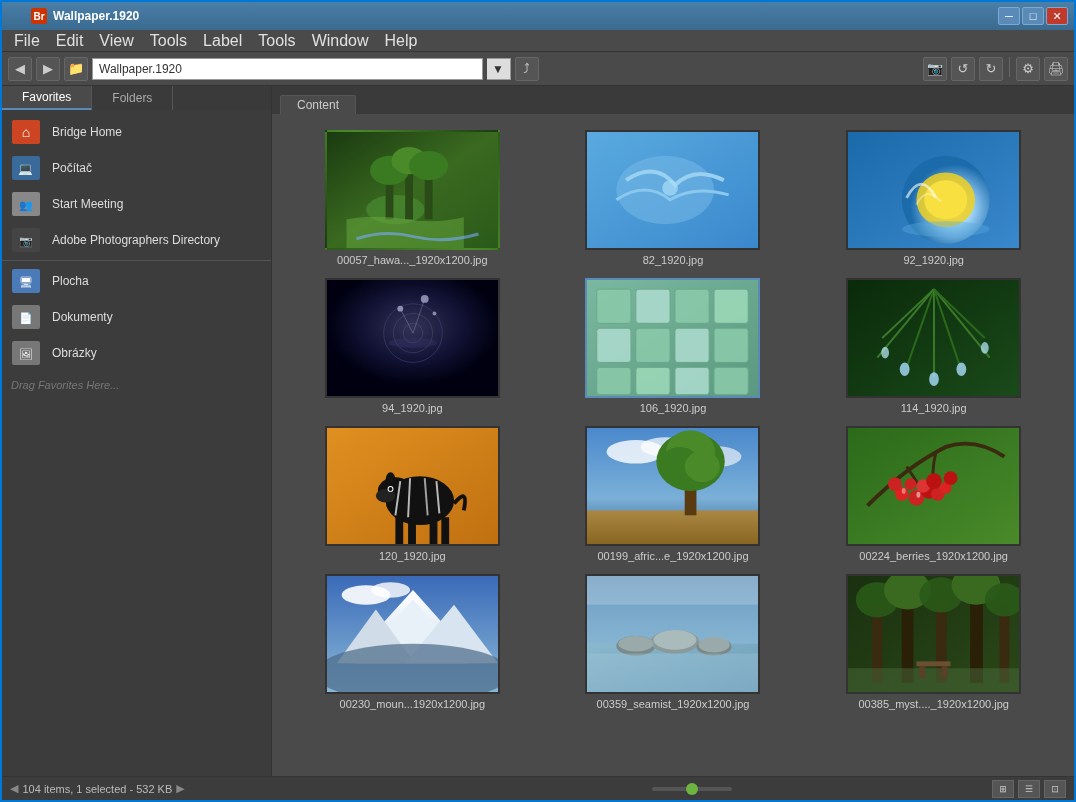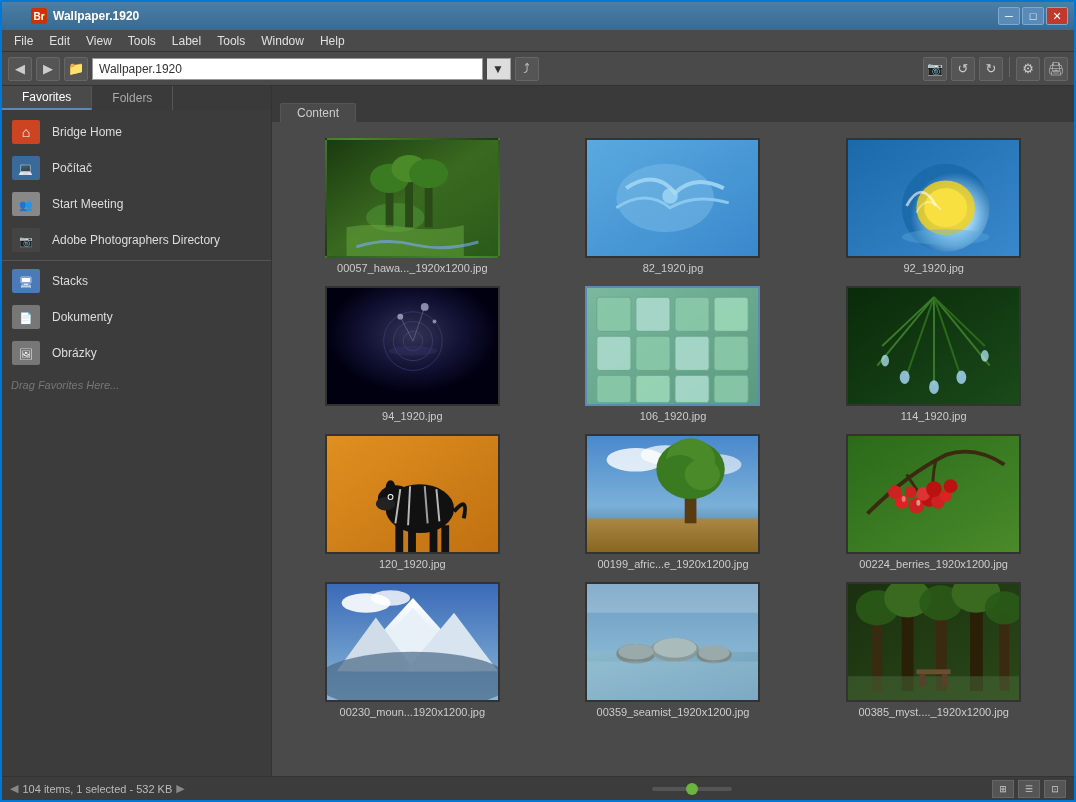--- a/index.html
+++ b/index.html
@@ -10,21 +10,21 @@
     .title-bar { height: 28px; background: linear-gradient(to bottom, #4a7fa8, #3a6a90); display: flex; align-items: center; padding: 0 6px; justify-content: space-between; }
     .title-bar-left { display: flex; align-items: center; gap: 6px; }
     .title-bar-icon { width: 16px; height: 16px; background: #cc3300; border-radius: 2px; display: flex; align-items: center; justify-content: center; font-size: 10px; font-weight: bold; color: white; margin-left: 23px; }
     .title-bar-text { color: white; font-size: 12px; font-weight: bold; }
     .title-bar-controls { display: flex; gap: 2px; }
     .title-btn { width: 22px; height: 18px; background: #5a8ab8; border: 1px solid #7aaad0; border-radius: 2px; display: flex; align-items: center; justify-content: center; cursor: pointer; color: white; font-size: 11px; }
     .title-btn.close { background: #c0392b; }
 
     
     .menu-bar { height: 22px; background: #4a4a4a; display: flex; align-items: center; padding: 0 4px; border-bottom: 1px solid #333; }
-    .menu-item { padding: 2px 8px; cursor: pointer; border-radius: 2px; color: #e0e0e0; font-size: 12px; }
+    .menu-item { padding: 2px 8px; cursor: pointer; border-radius: 2px; color: #e0e0e0; font-size: 16px; }
 
     
     .toolbar { height: 34px; background: #4a4a4a; display: flex; align-items: center; padding: 0 6px; gap: 4px; border-bottom: 1px solid #333; }
     .toolbar-btn { width: 24px; height: 24px; background: #555; border: 1px solid #666; border-radius: 2px; display: flex; align-items: center; justify-content: center; cursor: pointer; color: #ccc; font-size: 13px; }
     .path-bar { flex: 1; height: 22px; background: white; border: 1px solid #999; display: flex; align-items: center; padding: 0 6px; color: #333; font-size: 12px; }
     .path-dropdown { width: 24px; height: 22px; background: #ddd; border: 1px solid #999; border-left: none; display: flex; align-items: center; justify-content: center; cursor: pointer; color: #333; }
     .toolbar-right { display: flex; gap: 4px; }
     .toolbar-separator { width: 1px; background: #666; height: 20px; margin: 0 2px; }
 
     
@@ -38,21 +38,21 @@
     .sidebar-tab.inactive { color: #aaa; }
     .sidebar-items { flex: 1; overflow-y: auto; padding: 4px 0; }
     .sidebar-item { height: 36px; display: flex; align-items: center; padding: 0 8px; gap: 10px; cursor: pointer; }
     .sidebar-icon { width: 32px; height: 28px; display: flex; align-items: center; justify-content: center; flex-shrink: 0; }
     .sidebar-label { color: #ddd; font-size: 12px; }
     .sidebar-separator { height: 1px; background: #555; margin: 2px 0; }
     .drag-hint { padding: 8px 9px; color: #777; font-size: 11px; font-style: italic; }
 
     
     .content-panel { flex: 1; display: flex; flex-direction: column; background: #4a4a4a; }
-    .content-tab-bar { height: 36px; background: #3a3a3a; display: flex; align-items: flex-end; padding-left: 8px; }
+    .content-tab-bar { height: 28px; background: #3a3a3a; display: flex; align-items: flex-end; padding-left: 8px; }
     .content-tab { padding: 2px 16px; background: #4a4a4a; border: 1px solid #555; border-bottom: none; font-size: 12px; color: #ccc; cursor: pointer; border-radius: 2px 2px 0 0; }
     .content-area { flex: 1; overflow-y: auto; padding: 16px; display: grid; grid-template-columns: repeat(3, 1fr); gap: 12px; align-content: start; }
     .content-area::-webkit-scrollbar { width: 14px; }
     .content-area::-webkit-scrollbar-track { background: #3a3a3a; }
     .content-area::-webkit-scrollbar-thumb { background: #666; border: 2px solid #3a3a3a; }
 
     
     .thumb-item { display: flex; flex-direction: column; align-items: center; gap: 4px; cursor: pointer; }
     .thumb-wrapper { width: 175px; height: 120px; border: 2px solid transparent; display: flex; align-items: center; justify-content: center; background: #333; overflow: hidden; }
     .thumb-wrapper.selected { border-color: #5a8ab8; background: #3a5a78; }
@@ -170,21 +170,21 @@
 
         <div class="sidebar-separator"></div>
 
         <div class="sidebar-item">
           <div class="sidebar-icon">
             <svg width="28" height="24" viewBox="0 0 28 24">
               <rect width="28" height="24" rx="2" fill="#4a7ab8"></rect>
               <text x="14" y="17" text-anchor="middle" fill="white" font-size="11">🖥</text>
             </svg>
           </div>
-          <span class="sidebar-label">Stacks</span>
+          <span class="sidebar-label">Plocha</span>
         </div>
 
         <div class="sidebar-item">
           <div class="sidebar-icon">
             <svg width="28" height="24" viewBox="0 0 28 24">
               <rect width="28" height="24" rx="2" fill="#777"></rect>
               <text x="14" y="17" text-anchor="middle" fill="white" font-size="11">📄</text>
             </svg>
           </div>
           <span class="sidebar-label">Dokumenty</span>

